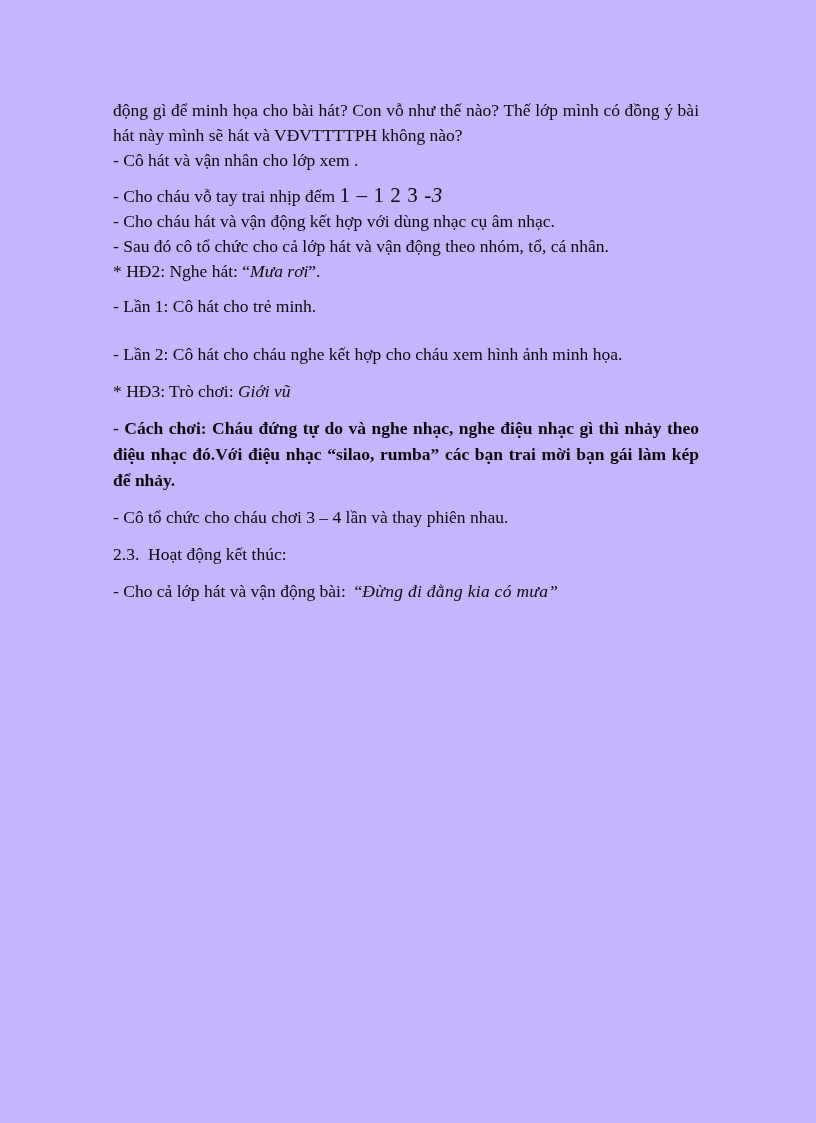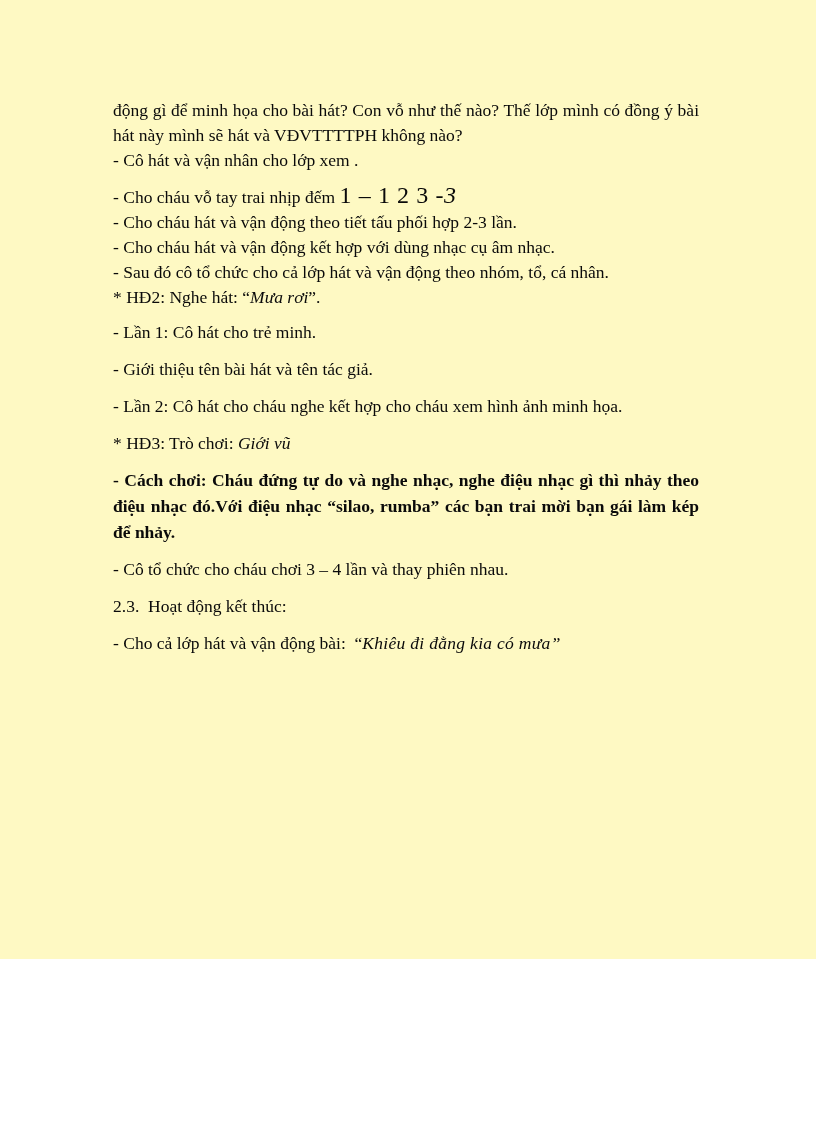--- a/index.html
+++ b/index.html
@@ -3,22 +3,22 @@
 <meta charset="utf-8">
 <style>
   html, body {
     margin: 0;
     padding: 0;
     background: #ffffff;
   }
   .page {
     position: relative;
     width: 816px;
-    height: 959px;
-    background: #fef9c3;
+    height: 1123px;
+    background: #c4b5fd;
     margin: 0 auto;
     overflow: hidden;
     font-family: "Liberation Serif", "DejaVu Serif", serif;
     color: #000000;
   }
   .content {
     position: absolute;
     left: 113px;
     top: 98px;
     width: 586px;
@@ -49,21 +49,21 @@
   .ital {
     font-style: italic;
     font-family: "Liberation Serif", "DejaVu Serif", serif;
   }
   .script {
     font-style: italic;
     font-family: "Liberation Serif", "DejaVu Serif", serif;
     letter-spacing: 0.3px;
   }
   .count {
-    font-size: 24px;
+    font-size: 21px;
     letter-spacing: 0.6px;
   }
   .glyph3 {
     font-style: italic;
     font-weight: 500;
   }
   .spacer-sm { height: 9px; }
   .spacer-md { height: 11px; }
 </style>
 </head>
@@ -76,39 +76,37 @@
 
     <p class="p tight">- Cô hát và vận nhân cho lớp xem .</p>
 
     <div class="spacer-sm"></div>
 
     <p class="p">
       <span>- Cho cháu vỗ tay trai nhịp đếm</span>
       <span class="count">1 – 1 2 3 -</span><span class="count glyph3">3</span>
     </p>
 
-    <p class="p tight">- Cho cháu hát và vận động theo tiết tấu phối hợp 2-3 lần.</p>
 
     <p class="p tight">- Cho cháu hát và vận động kết hợp với dùng nhạc cụ âm nhạc.</p>
 
     <p class="p tight">- Sau đó cô tổ chức cho cả lớp hát và vận động theo nhóm, tổ, cá nhân.</p>
 
     <p class="p tight">
       <span>*</span>
       <b>HĐ2: Nghe hát:</b>
       <span>“</span><span class="ital">Mưa rơi</span><span>”.</span>
     </p>
 
     <div class="spacer-sm"></div>
 
     <p class="p">- Lần 1: Cô hát cho trẻ minh.</p>
 
     <div class="spacer-md"></div>
 
-    <p class="p">- Giới thiệu tên bài hát và tên tác giả.</p>
 
     <div class="spacer-md"></div>
 
     <p class="p">- Lần 2: Cô hát cho cháu nghe kết hợp cho cháu xem hình ảnh minh họa.</p>
 
     <div class="spacer-md"></div>
 
     <p class="p">
       <span>*</span>
       <b>HĐ3: Trò chơi:</b>
@@ -127,17 +125,17 @@
 
     <p class="p">
       <b>2.3.</b>
       &nbsp;<b>Hoạt động kết thúc:</b>
     </p>
 
     <div class="spacer-md"></div>
 
     <p class="p">
       <span>- Cho cả lớp hát và vận động bài:</span>
-      &nbsp;<span>“</span><span class="script">Khiêu đi đằng kia có mưa</span><span class="script">”</span>
+      &nbsp;<span>“</span><span class="script">Đừng đi đằng kia có mưa</span><span class="script">”</span>
     </p>
 
   </div>
 </div>
 
 </body></html>

